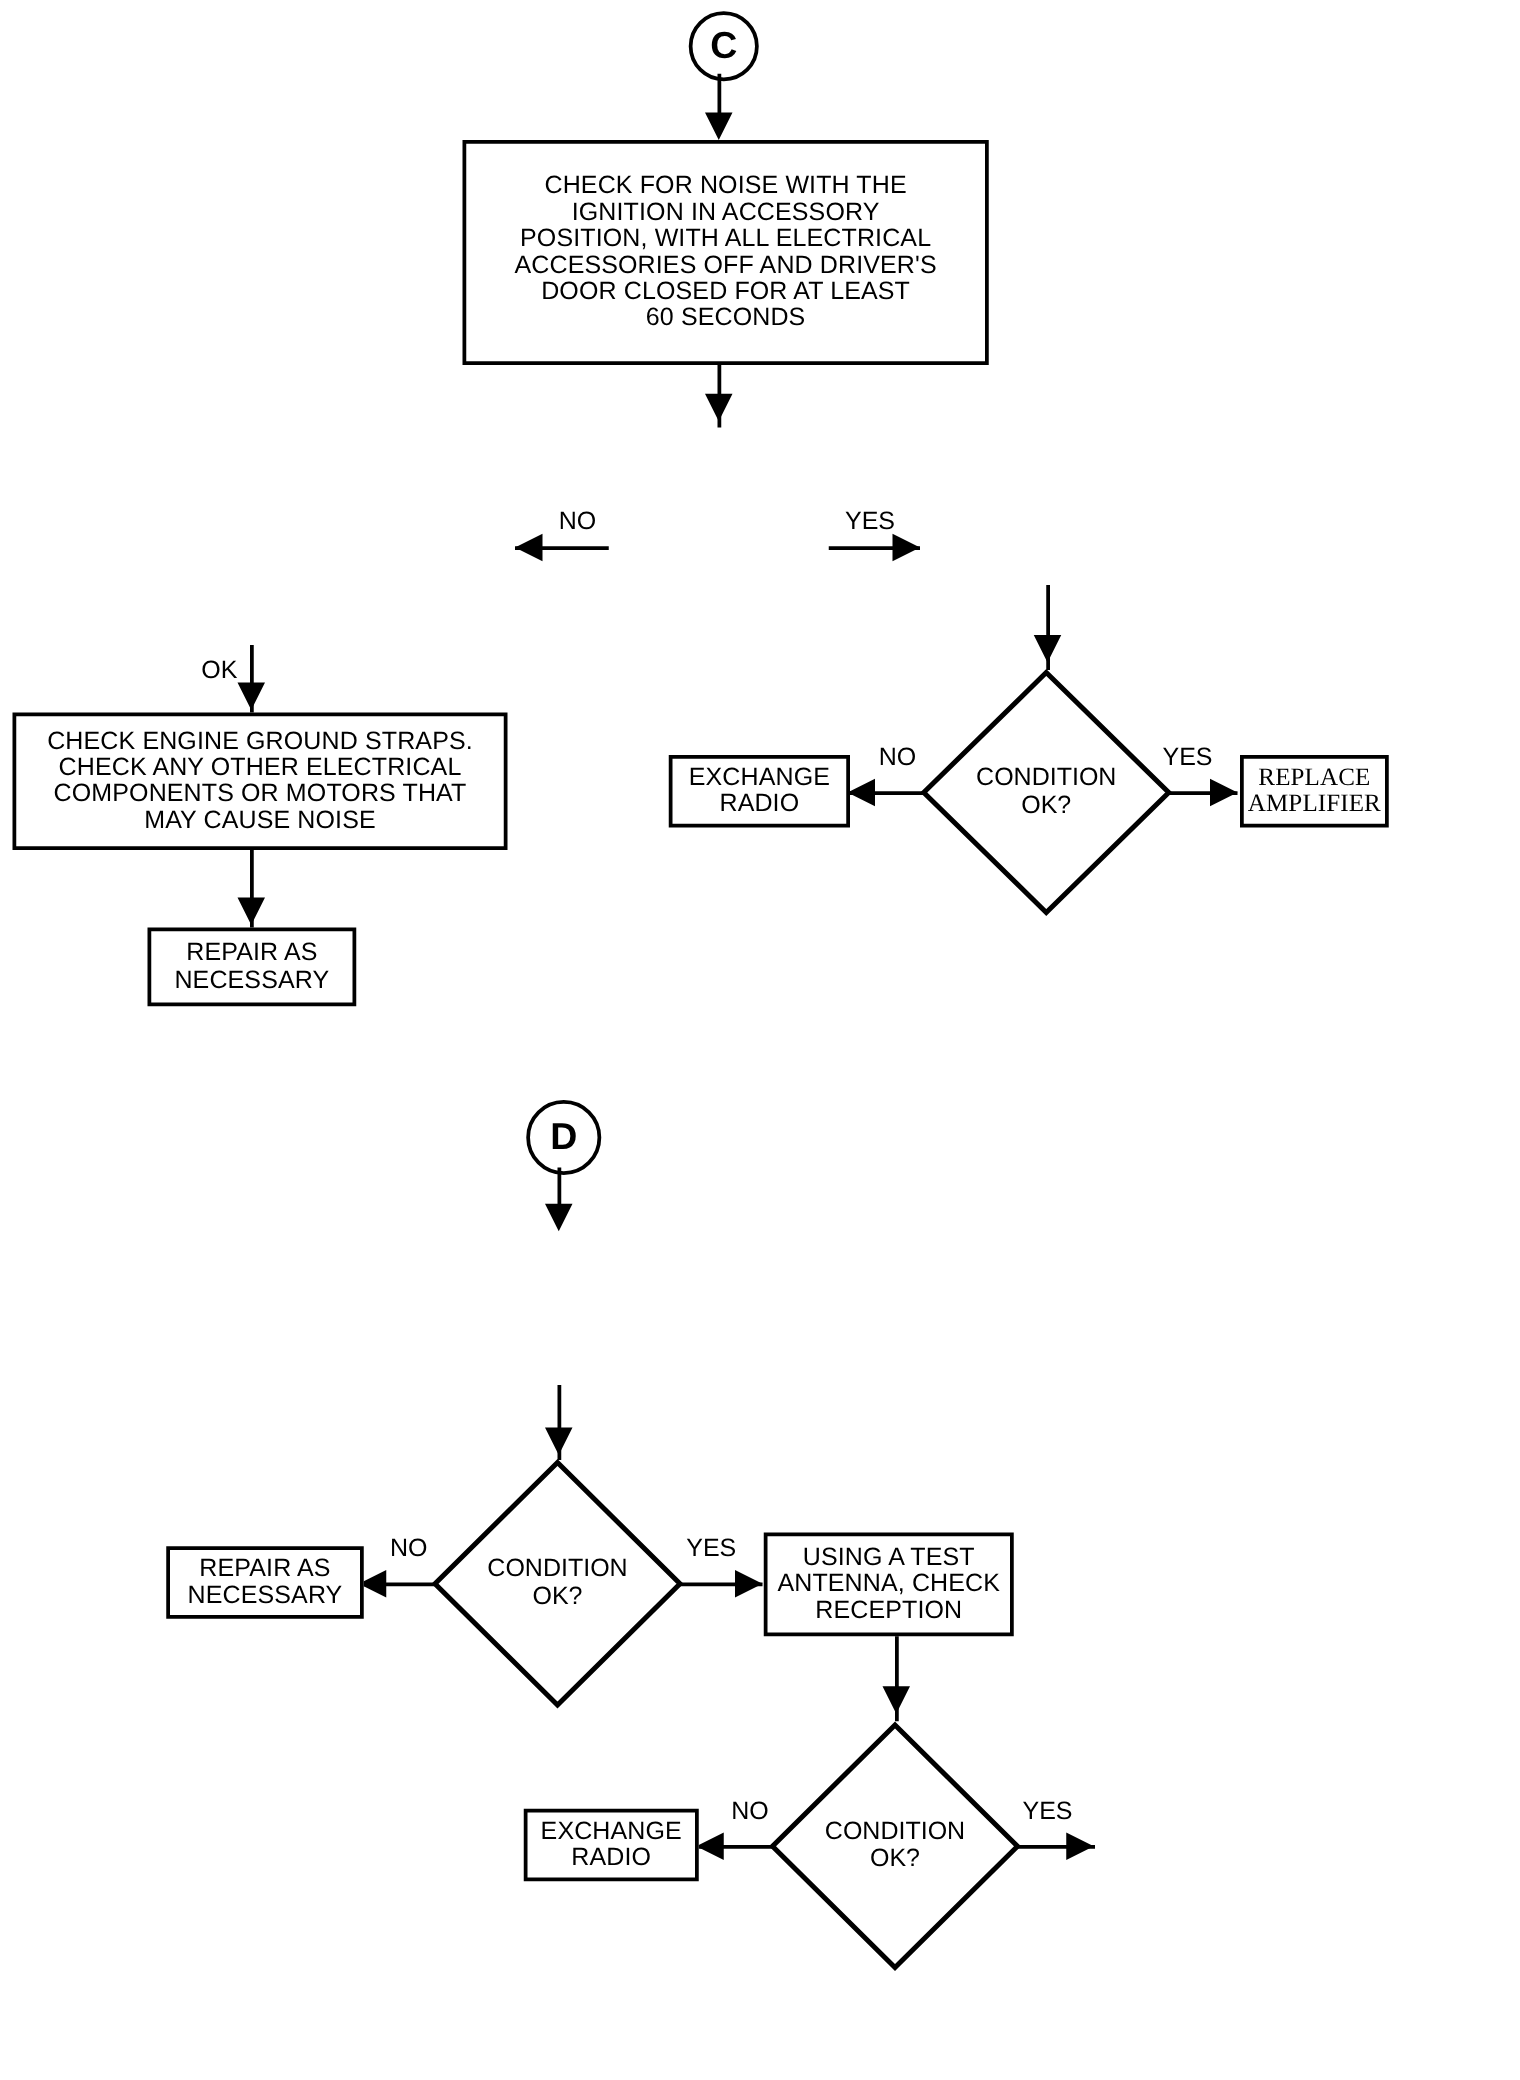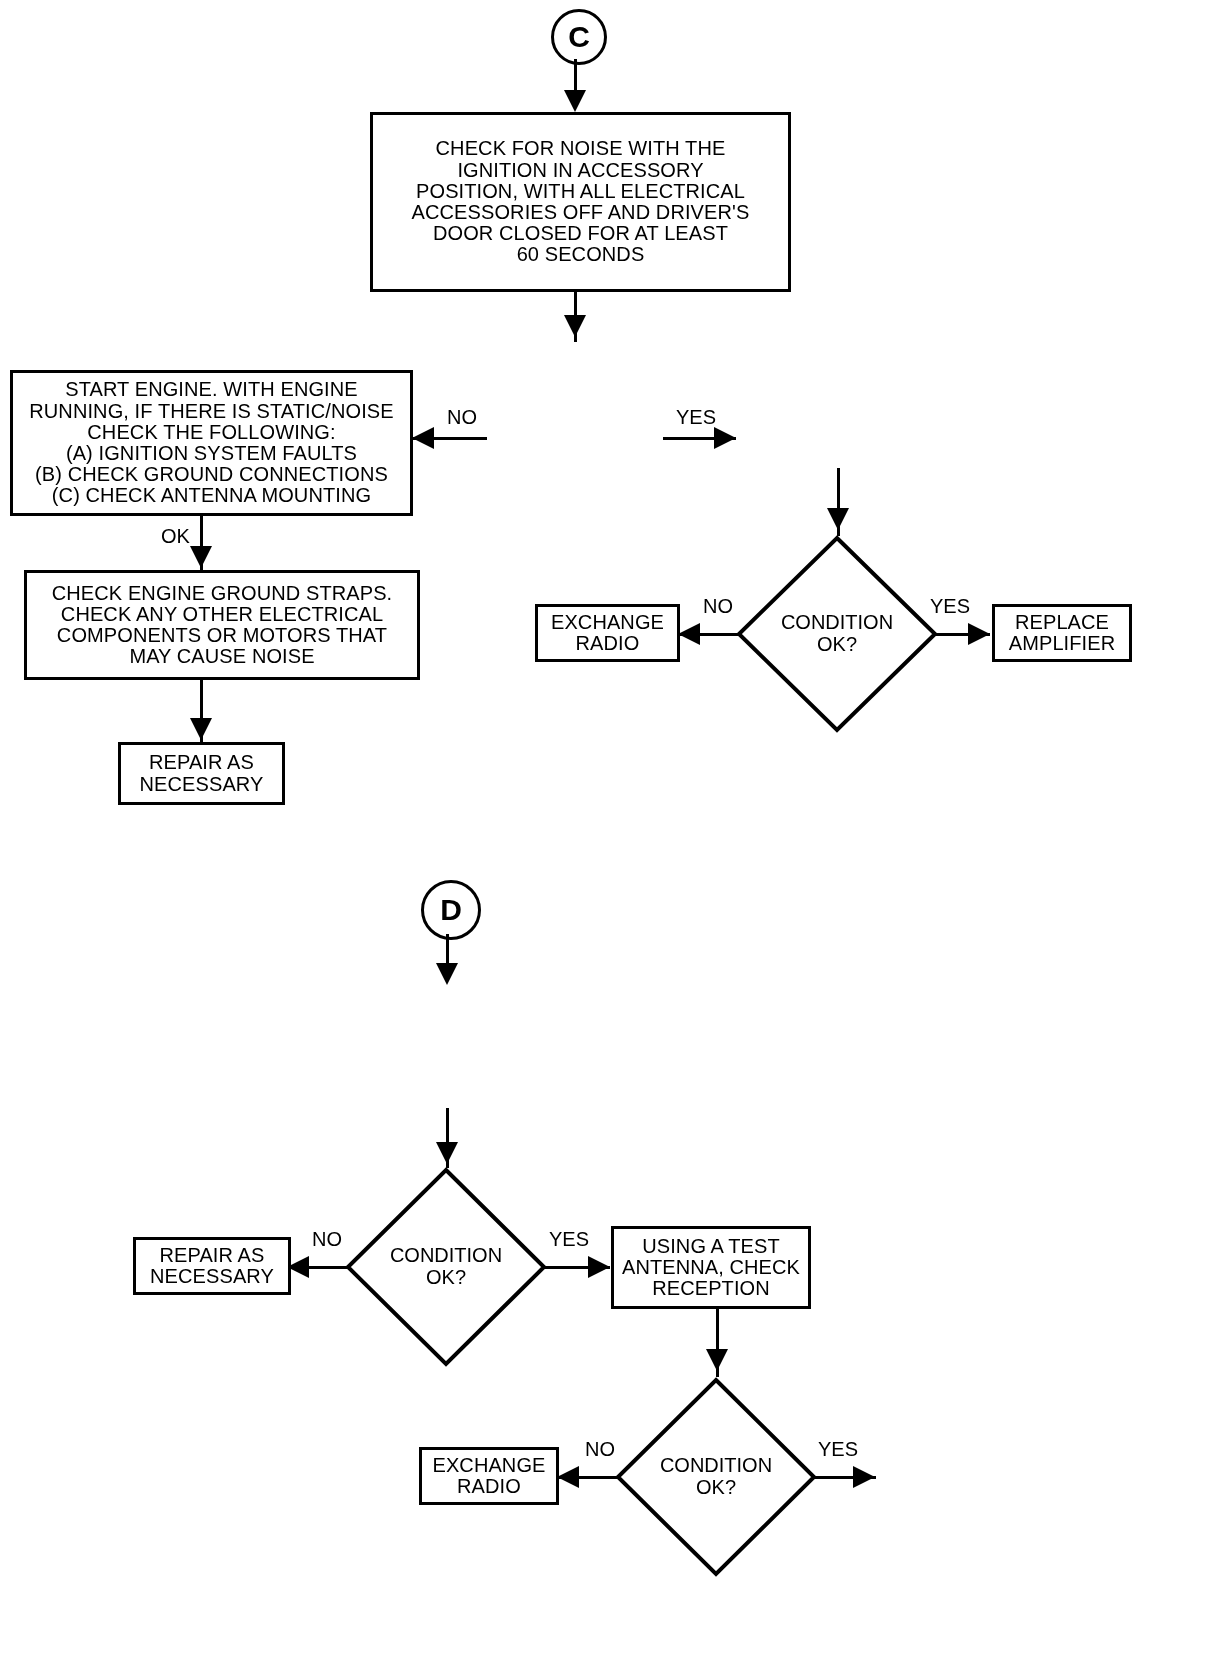--- a/index.html
+++ b/index.html
@@ -154,34 +154,26 @@
 
 
   <div class="hline" style="left:412px; top:437px; width:75px;"></div>
   <div class="arrow-left" style="left:412px; top:427px;"></div>
   <div class="edge-label fs23" style="left:447px; top:406px;">NO</div>
 
   <div class="hline" style="left:663px; top:437px; width:73px;"></div>
   <div class="arrow-right" style="left:714px; top:427px;"></div>
   <div class="edge-label fs23" style="left:676px; top:406px;">YES</div>
 
-  <div class="node box fs23" style="left:10px; top:370px; width:403px; height:146px;">
-    <span class="txt">START ENGINE.  WITH ENGINE
-RUNNING, IF THERE IS STATIC/NOISE
-CHECK THE FOLLOWING:
-(A) IGNITION SYSTEM FAULTS
-(B) CHECK GROUND CONNECTIONS
-(C) CHECK ANTENNA MOUNTING</span>
-  </div>
 
   <div class="vline" style="left:200px; top:516px; height:55px;"></div>
   <div class="arrow-down" style="left:190px; top:546px;"></div>
   <div class="edge-label fs23" style="left:161px; top:525px;">OK</div>
 
-  <div class="node box fs23" style="left:24px; top:570px; width:396px; height:110px;">
+  <div class="node box fs23" style="left:10px; top:570px; width:396px; height:110px;">
     <span class="txt">CHECK ENGINE GROUND STRAPS.
 CHECK ANY OTHER ELECTRICAL
 COMPONENTS OR MOTORS THAT
 MAY CAUSE NOISE</span>
   </div>
 
   <div class="vline" style="left:200px; top:680px; height:65px;"></div>
   <div class="arrow-down" style="left:190px; top:718px;"></div>
 
   <div class="node box fs23" style="left:118px; top:742px; width:167px; height:63px;">
@@ -207,21 +199,21 @@
 
   <div class="node box fs23" style="left:535px; top:604px; width:145px; height:58px;">
     <span class="txt">EXCHANGE
 RADIO</span>
   </div>
 
   <div class="hline" style="left:935px; top:633px; width:55px;"></div>
   <div class="arrow-right" style="left:968px; top:623px;"></div>
   <div class="edge-label fs23" style="left:930px; top:595px;">YES</div>
 
-  <div class="node box fs23" style="left:992px; top:604px; width:140px; height:58px;">
+  <div class="node box fs23" style="left:992px; top:604px; width:119px; height:58px;font-family:Liberation Serif, serif;">
     <span class="txt">REPLACE
 AMPLIFIER</span>
   </div>
 
   <div class="conn fs30" style="left:421px; top:880px; width:54px; height:54px;">
     <span>D</span>
   </div>
   <div class="vline" style="left:446px; top:934px; height:45px;"></div>
   <div class="arrow-down" style="left:436px; top:963px;"></div>
 

